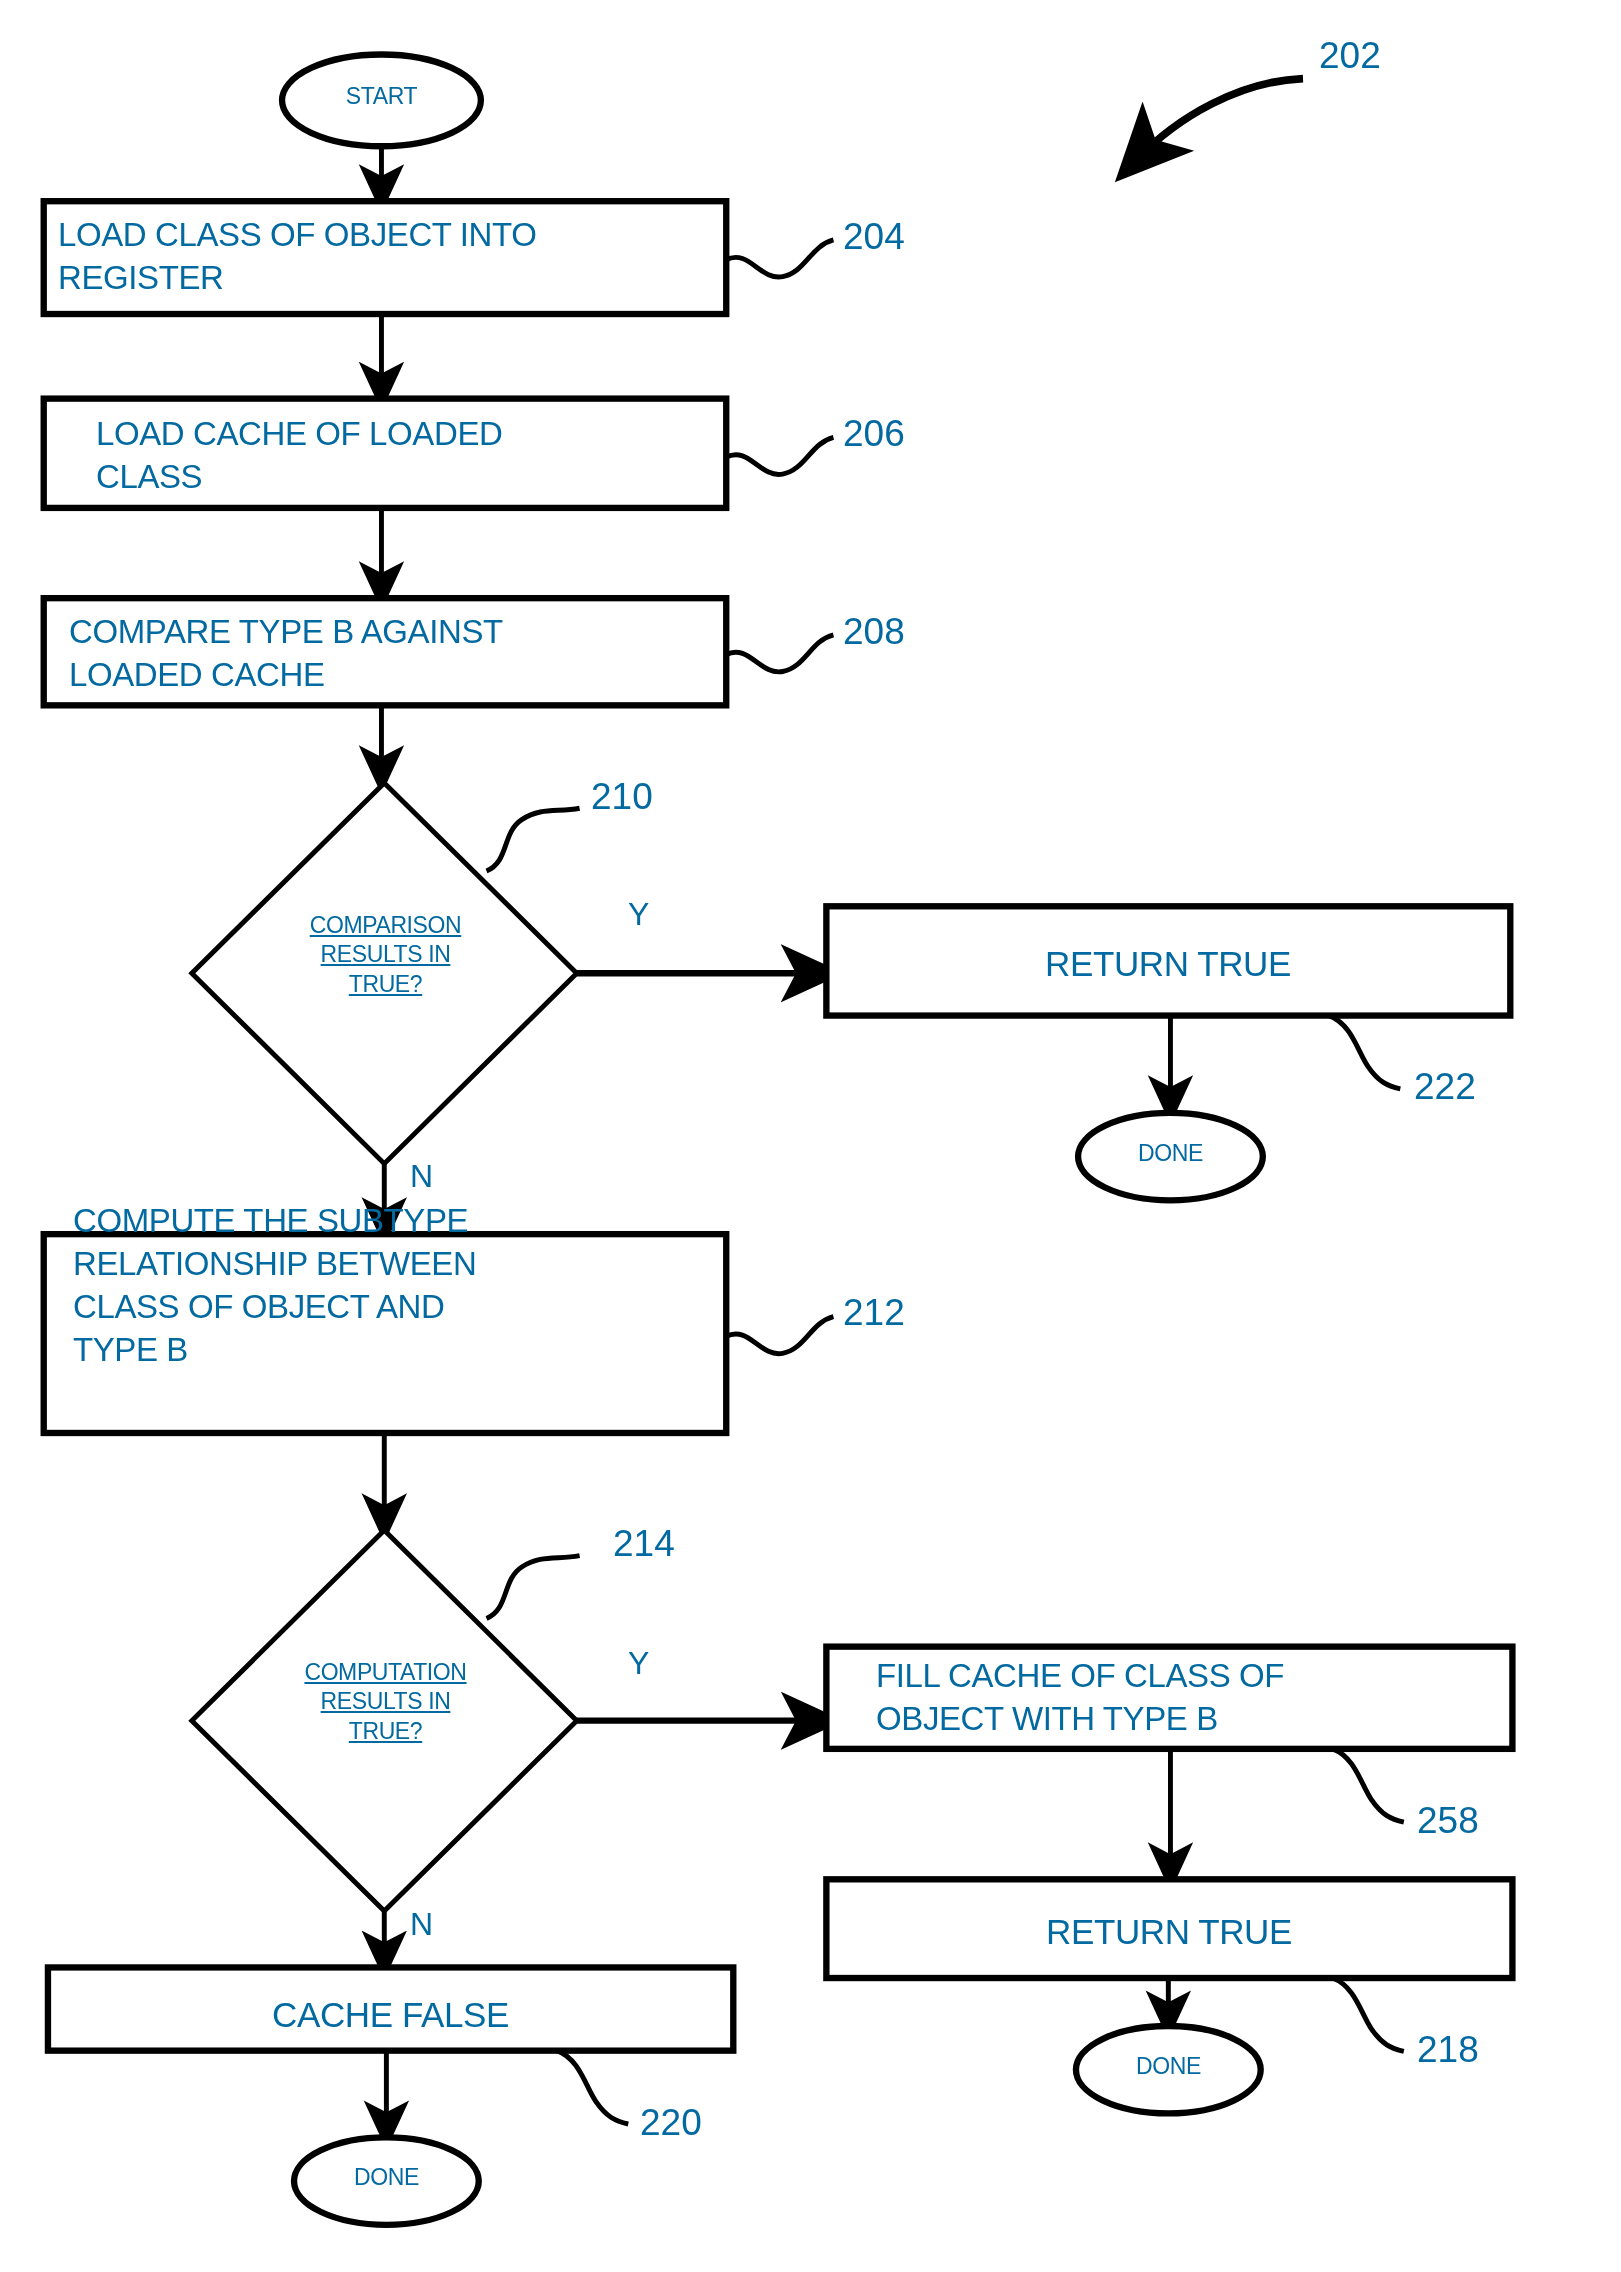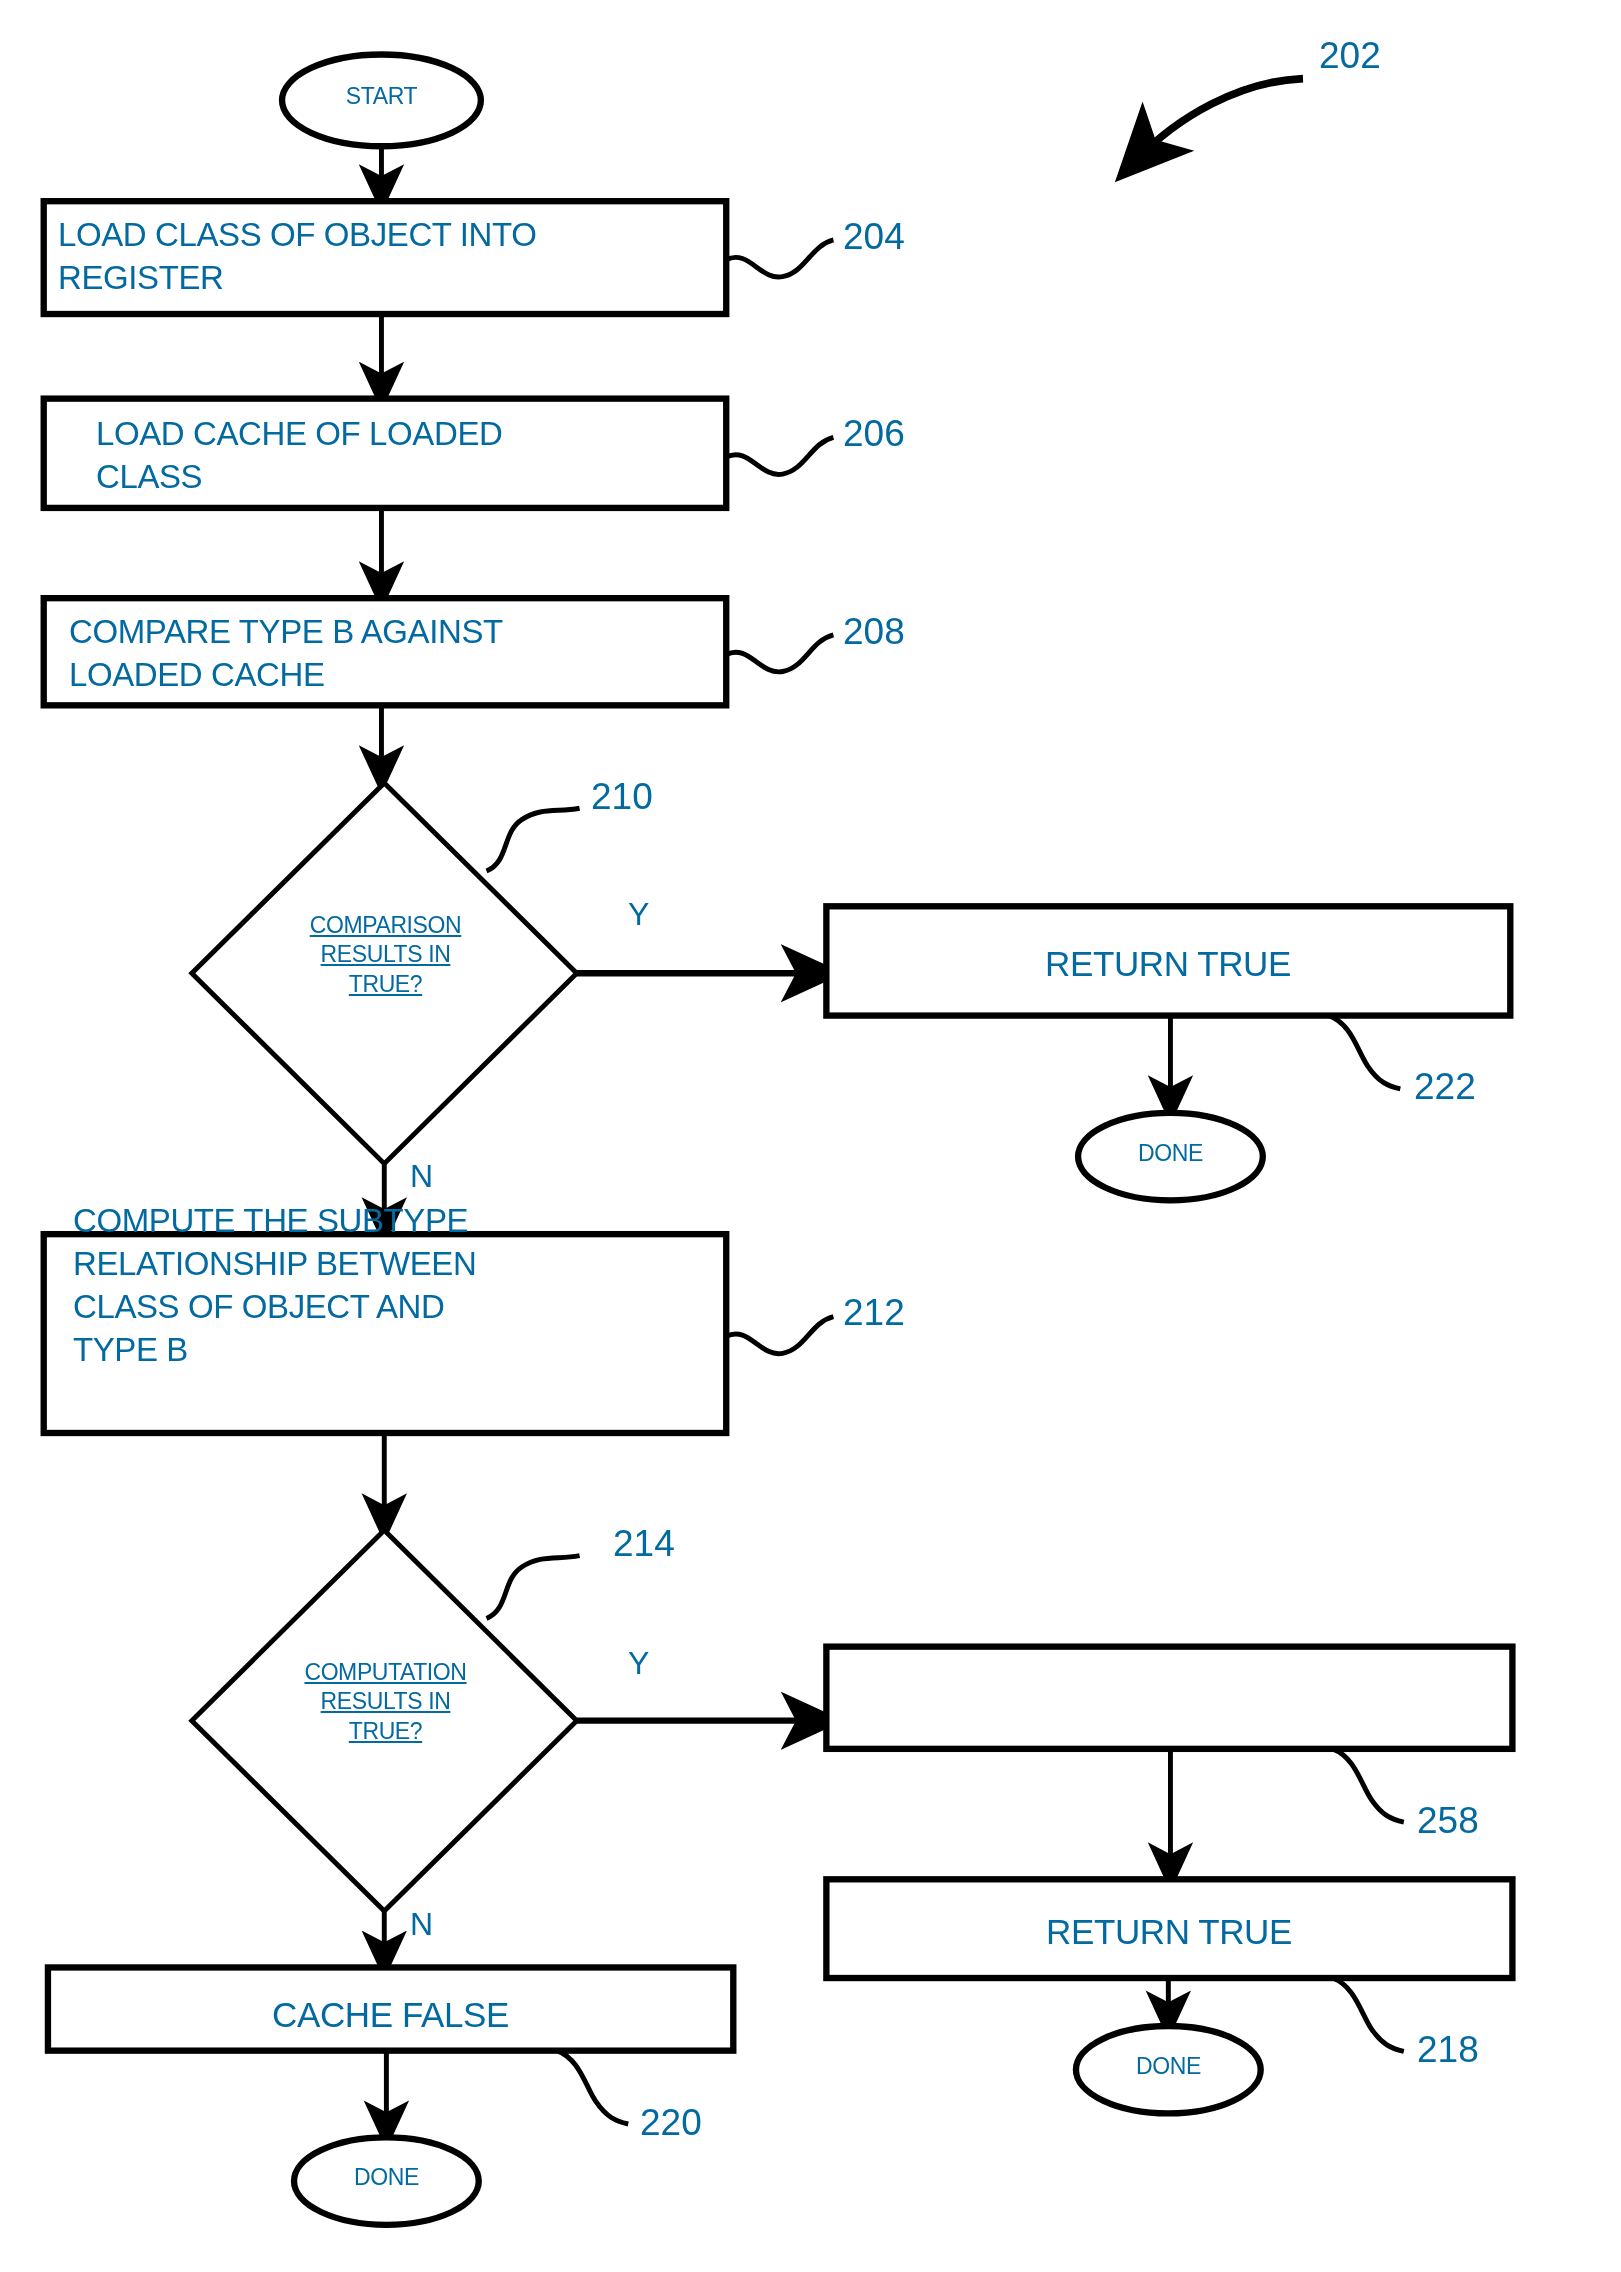--- a/index.html
+++ b/index.html
@@ -142,20 +142,22 @@
 TYPE B</div>
   <div class="node-text ref-num" style="left:843px;top:1289px;width:113px;">212</div>
 
   <div class="node-text diamond-text" style="left:209px;top:1658px;width:353px;">COMPUTATION
 RESULTS IN
 TRUE?</div>
   <div class="node-text ref-num" style="left:613px;top:1520px;width:113px;">214</div>
   <div class="node-text branch-lab" style="left:628px;top:1643px;width:42px;">Y</div>
   <div class="node-text branch-lab" style="left:410px;top:1904px;width:42px;">N</div>
 
+  <div class="node-text proc-text" style="left:876px;top:1655px;width:635px;">FILL CACHE OF CLASS OF
+OBJECT WITH TYPE B</div>
   <div class="node-text ref-num" style="left:1417px;top:1797px;width:113px;">258</div>
 
   <div class="node-text centered-text" style="left:826px;top:1909px;width:686px;">RETURN TRUE</div>
   <div class="node-text ref-num" style="left:1417px;top:2026px;width:113px;">218</div>
   <div class="node-text term-text" style="left:1077px;top:2052px;width:183px;">DONE</div>
 
   <div class="node-text centered-text" style="left:48px;top:1992px;width:685px;">CACHE FALSE</div>
   <div class="node-text ref-num" style="left:640px;top:2099px;width:113px;">220</div>
   <div class="node-text term-text" style="left:295px;top:2163px;width:183px;">DONE</div>
 

